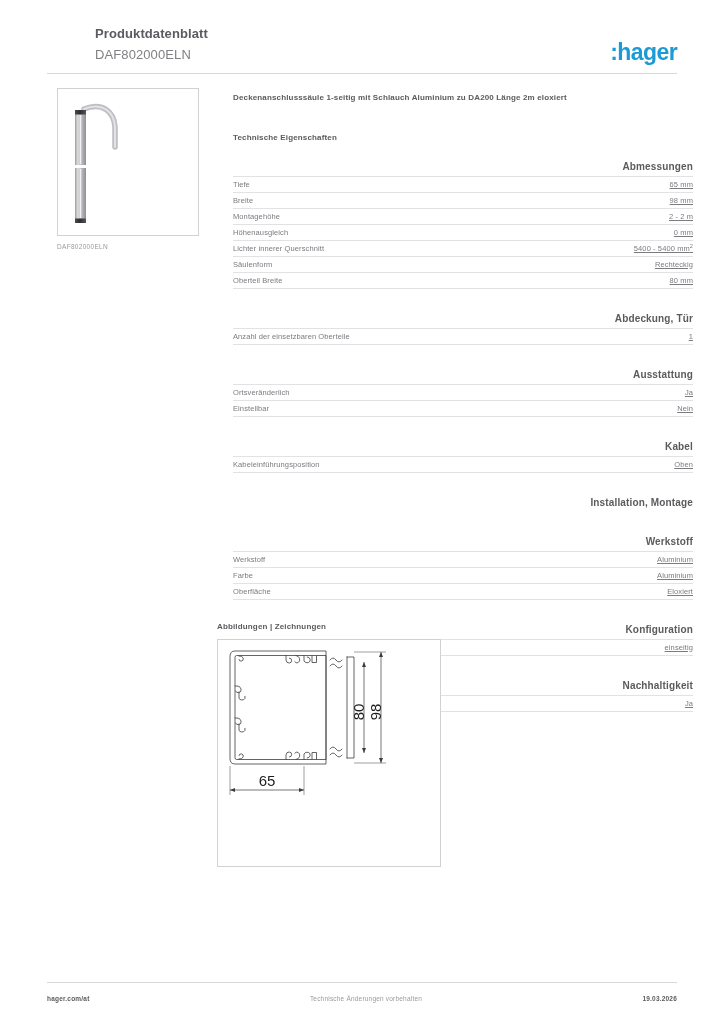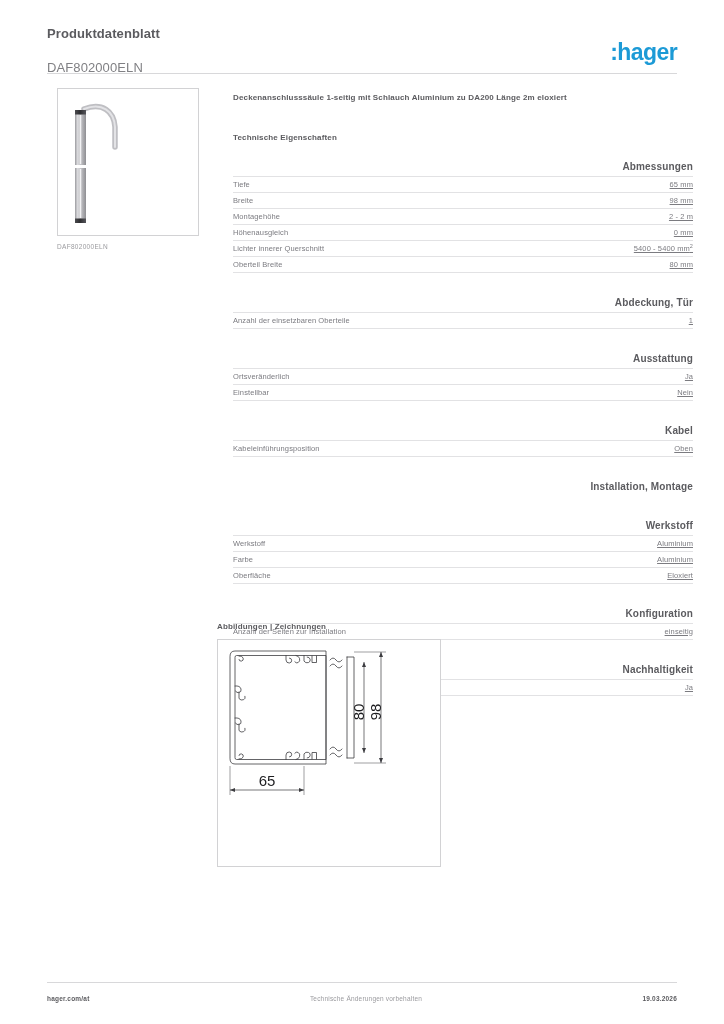--- a/index.html
+++ b/index.html
@@ -25,21 +25,21 @@
   .header {
     position: absolute;
     left: 47px;
     top: 26px;
     width: 630px;
     height: 48px;
     display: flex;
     align-items: flex-start;
     justify-content: space-between;
   }
-  .header-titles { display: flex; flex-direction: column; gap: 18px; }
+  .header-titles { display: flex; flex-direction: column; gap: 5px; margin-left: 48px; }
   .doc-title {
     font-size: 13px;
     font-weight: bold;
     color: #5b5b5f;
     letter-spacing: 0.1px;
     line-height: 16px;
   }
   .doc-subtitle {
     font-size: 13px;
     font-weight: normal;
@@ -254,20 +254,24 @@
               </tr>
               <tr>
                 <td class="label">Höhenausgleich</td>
                 <td class="value">0 mm</td>
               </tr>
               <tr>
                 <td class="label">Lichter innerer Querschnitt</td>
                 <td class="value">5400 - 5400 mm<sup>2</sup></td>
               </tr>
               <tr>
+                <td class="label">Säulenform</td>
+                <td class="value">Rechteckig</td>
+              </tr>
+              <tr>
                 <td class="label">Oberteil Breite</td>
                 <td class="value">80 mm</td>
               </tr>
             </tbody>
           </table>
         </div>
         <div class="block-gap-2"></div>
         <div class="group">
           <div class="group-title">Abdeckung, Tür</div>
           <table class="spec-table">

